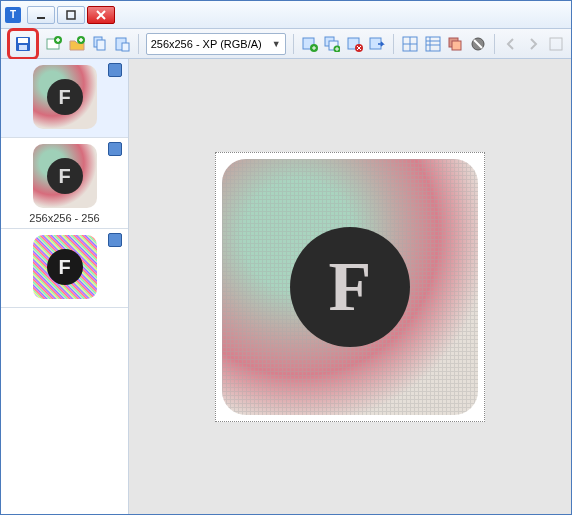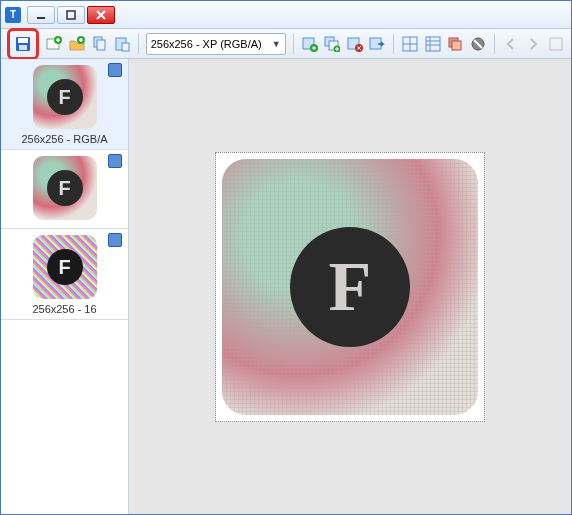--- a/index.html
+++ b/index.html
@@ -180,34 +180,33 @@
     </span>
   </div>
 
   <div class="content">
     <div class="sidebar">
       <div class="thumb selected">
         <div class="sub-icon"></div>
         <div class="thumb-img">
             <div class="f-badge">F</div>
           </div>
-        <div class="thumb-label">256x256 - RGB/A</div>
       </div>
       <div class="thumb">
         <div class="sub-icon"></div>
         <div class="thumb-img">
             <div class="f-badge">F</div>
           </div>
+        <div class="thumb-label">256x256 - 256</div>
       </div>
       <div class="thumb noisy">
         <div class="sub-icon"></div>
         <div class="thumb-img">
             <div class="f-badge">F</div>
           </div>
-        <div class="thumb-label">256x256 - 16</div>
       </div>
     </div>
     <div class="canvas-area">
       <div class="canvas-frame">
         <div class="canvas-inner">
           <div class="canvas-grid"></div>
           <div class="canvas-f">F</div>
         </div>
       </div>
     </div>

